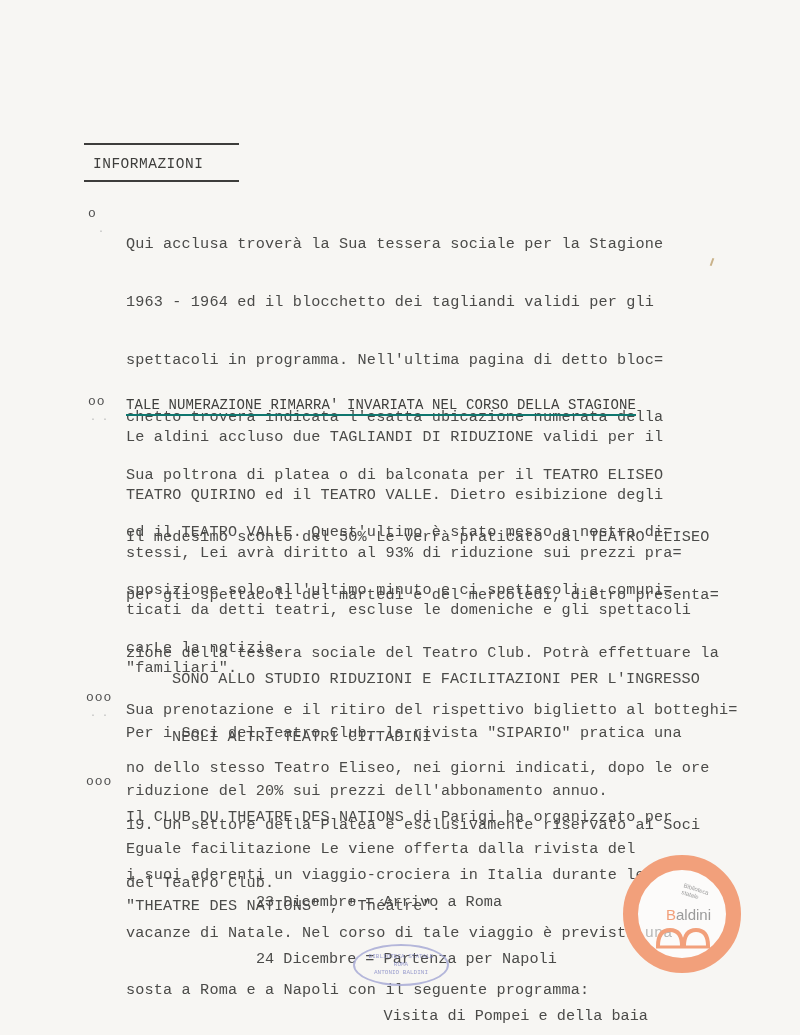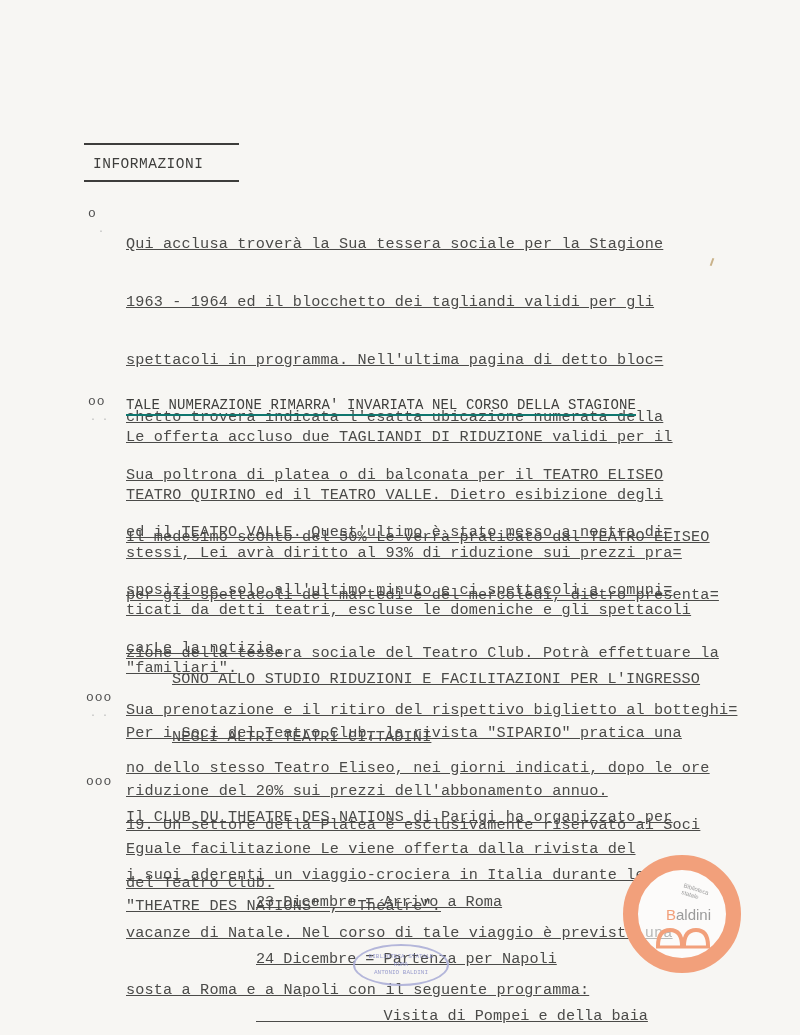--- a/index.html
+++ b/index.html
@@ -13,21 +13,21 @@
   .rule { position: absolute; height: 2px; background: #3d3d3b; }
   .heading {
     position: absolute; left: 93px; top: 156px;
     font-size: 14.5px; letter-spacing: 0.5px; color: #3e3e3c;
   }
   .para {
     position: absolute; left: 126px;
     font-size: 15.2px; line-height: 19.2px; white-space: pre;
     letter-spacing: 0.15px; color: #4b4b49;
   }
-  .line { display: block; height: 19.2px; text-decoration: underline; }
+  .line { display: block; height: 19.2px; }
   .marker {
     position: absolute; left: 88px; font-size: 13px; color: #505050; letter-spacing: 1px;
   }
   .dots { position: absolute; left: 98px; font-size: 10px; color: #b8b8b8; }
   .underline-notice {
     position: absolute; left: 126px; top: 352px;
     font-size: 14px; white-space: pre; color: #3e3e3c;
     border-bottom: 2px solid #0f766e; padding-bottom: 1px; letter-spacing: 0.1px; margin-top: 45px;
   }
   .schedule {
@@ -77,21 +77,21 @@
     <span class="line">Sua poltrona di platea o di balconata per il TEATRO ELISEO</span>
     <span class="line">ed il TEATRO VALLE. Quest'ultimo è stato messo a nostra di=</span>
     <span class="line">sposizione solo all'ultimo minuto e ci spettacoli a comuni=</span>
     <span class="line">carLe la notizia.</span>
   </div>
   <div class="underline-notice">TALE NUMERAZIONE RIMARRA' INVARIATA NEL CORSO DELLA STAGIONE</div>
 
   <div class="marker" style="top:394px;text-align:right;">oo</div>
   <div class="dots" style="top:414px;left:90px;">· ·</div>
   <div class="para" style="top:390px;">
-    <span class="line">Le offerta accluso due TAGLIANDI DI RIDUZIONE validi per il</span>
+    <span class="line">Le aldini accluso due TAGLIANDI DI RIDUZIONE validi per il</span>
     <span class="line">TEATRO QUIRINO ed il TEATRO VALLE. Dietro esibizione degli</span>
     <span class="line">stessi, Lei avrà diritto al 93% di riduzione sui prezzi pra=</span>
     <span class="line">ticati da detti teatri, escluse le domeniche e gli spettacoli</span>
     <span class="line">"familiari".</span>
   </div>
   <div class="para" style="top:490px;">
     <span class="line">Il medesimo sconto del 50% Le verrà praticato dal TEATRO ELISEO</span>
     <span class="line">per gli spettacoli del martedì e del mercoledì, dietro presenta=</span>
     <span class="line">zione della tessera sociale del Teatro Club. Potrà effettuare la</span>
     <span class="line">Sua prenotazione e il ritiro del rispettivo biglietto al botteghi=</span>

